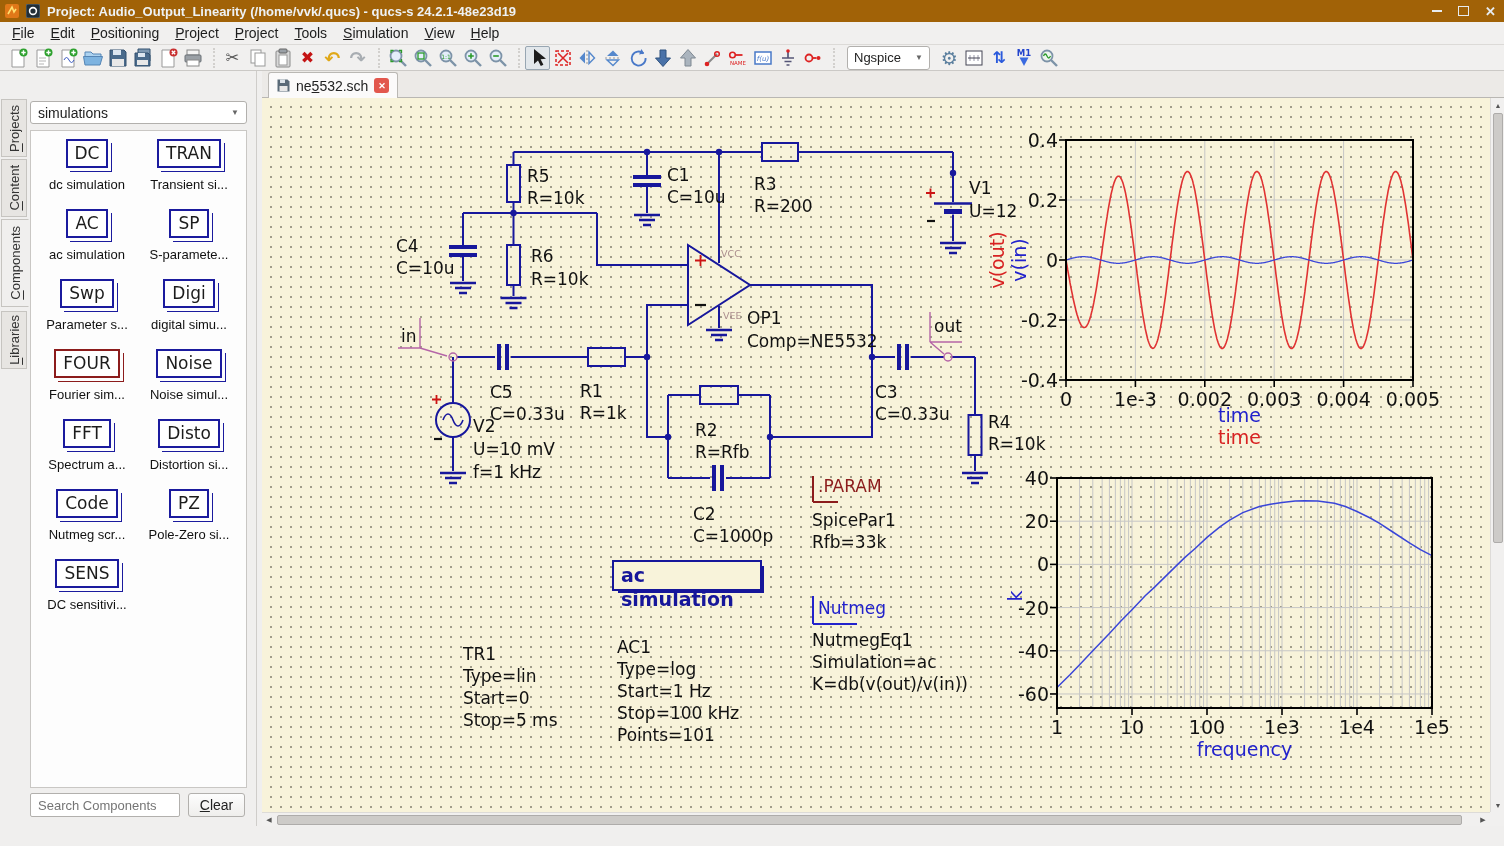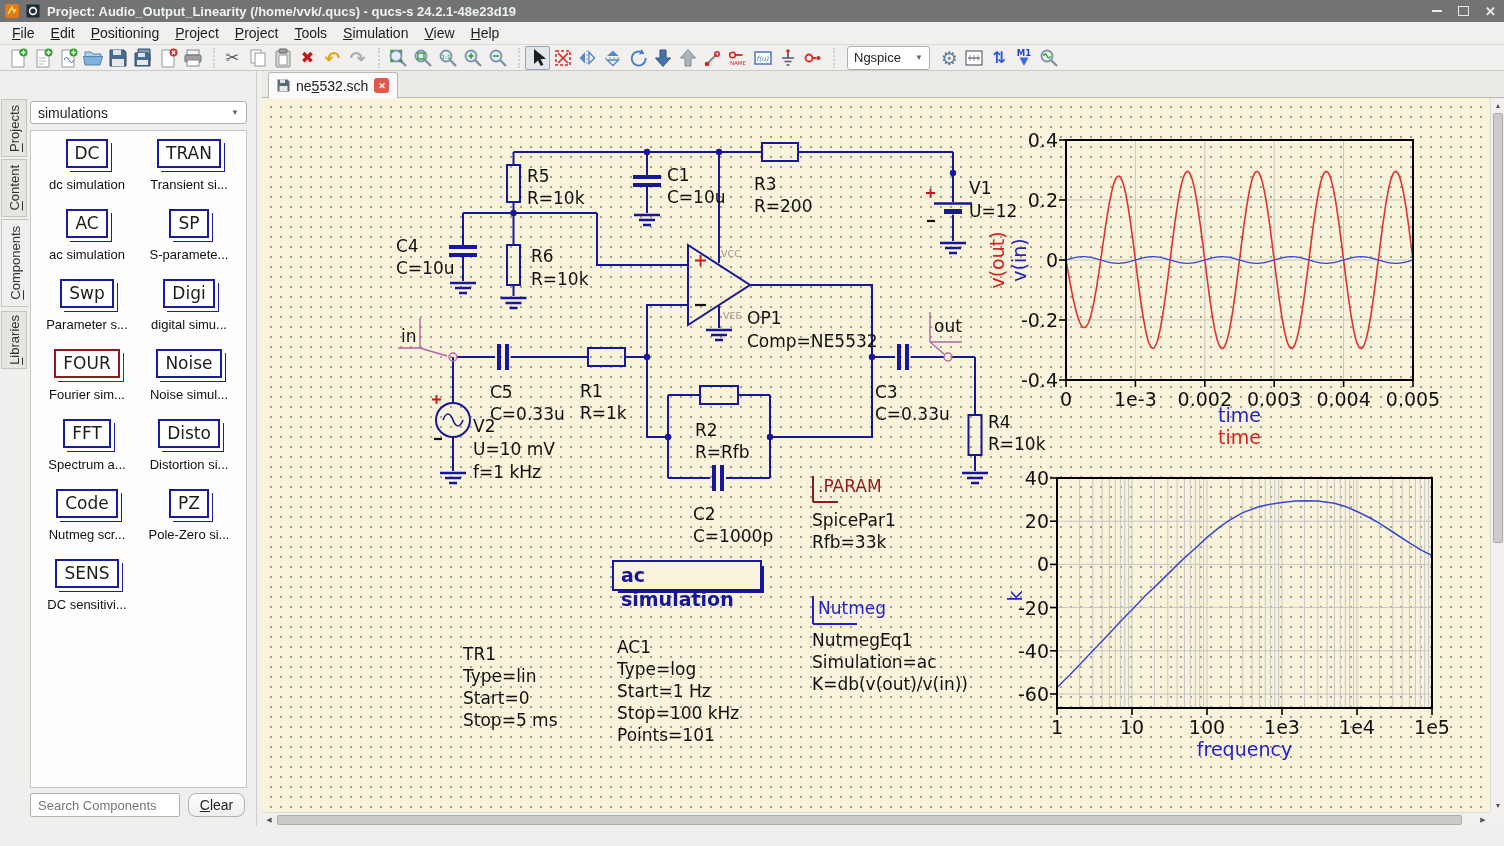--- a/index.html
+++ b/index.html
@@ -1,20 +1,20 @@
 <!DOCTYPE html>
 <html><head>
 <meta charset="utf-8">
 <style>
   html,body{margin:0;padding:0;background:#555;}
   #app{position:relative;width:1504px;height:846px;background:#f0efee;
        font-family:"Liberation Sans",sans-serif;overflow:hidden;user-select:none;}
 
   
-  .titlebar{position:absolute;left:0;top:0;width:100%;height:22px;background:#737373;
+  .titlebar{position:absolute;left:0;top:0;width:100%;height:22px;background:#a16207;
     display:flex;align-items:center;gap:7px;padding-left:5px;box-sizing:border-box;
     color:#eef2f5;font-size:13px;font-weight:bold;}
   .winbtns{margin-left:auto;display:flex;height:100%;}
   .winbtn{width:27px;display:flex;align-items:center;justify-content:center;color:#e6ebef;}
   .minbar{width:10px;height:2px;background:#e6ebef;}
   .maxbox{width:9px;height:8px;border:1.5px solid #e6ebef;background:transparent;}
   .closex{font-size:13px;font-weight:bold;line-height:1;}
 
   
   .menubar{position:absolute;left:0;top:22px;width:100%;height:23px;background:#f1f0ef;
@@ -60,21 +60,21 @@
   .sim-box{display:inline-block;background:#fff;border:2px solid #1b1b9e;color:#1c1c1c;
     font-size:17px;font-family:"DejaVu Sans",sans-serif;padding:2px 7px;line-height:21px;
     box-shadow:3px 3px 0 #fdfdfd,4px 4px 0 #1b1b9e;}
   .sim-box.red{border-color:#8c1c1c;box-shadow:3px 3px 0 #fdfdfd,4px 4px 0 #8c1c1c;}
   .sim-box.twoline{max-width:52px;font-size:15px;line-height:16px;padding:3px 5px;}
   .sim-caption{margin-top:9px;font-size:13px;color:#111;white-space:nowrap;}
   .search-input{position:absolute;left:30px;top:722px;width:150px;height:24px;
     border:1px solid #b2b0ad;border-radius:2px;font-size:13px;padding:0 7px;
     box-sizing:border-box;font-family:inherit;color:#222;background:#fff;}
   .clear-btn{position:absolute;left:188px;top:722px;width:57px;height:24px;
-    border:1px solid #b2b0ad;border-radius:8px;background:linear-gradient(#fdfdfd,#efeeec);
+    border:1px solid #b2b0ad;border-radius:3px;background:linear-gradient(#fdfdfd,#efeeec);
     font-size:14px;color:#222;font-family:inherit;}
   .clear-btn span{display:inline-block;}
   .clear-btn span::first-letter{text-decoration:underline;}
 
   
   .tabbar{position:absolute;left:262px;top:71px;width:1242px;height:26px;background:#eceae7;
     border-bottom:1px solid #b9b7b3;box-sizing:content-box;}
   .doc-tab{position:absolute;left:6px;top:1px;height:26px;background:#fbfafa;
     border:1px solid #bab8b4;border-bottom:none;border-radius:3px 3px 0 0;display:flex;
     align-items:center;gap:6px;padding:0 8px;font-size:14px;color:#222;box-sizing:border-box;}

